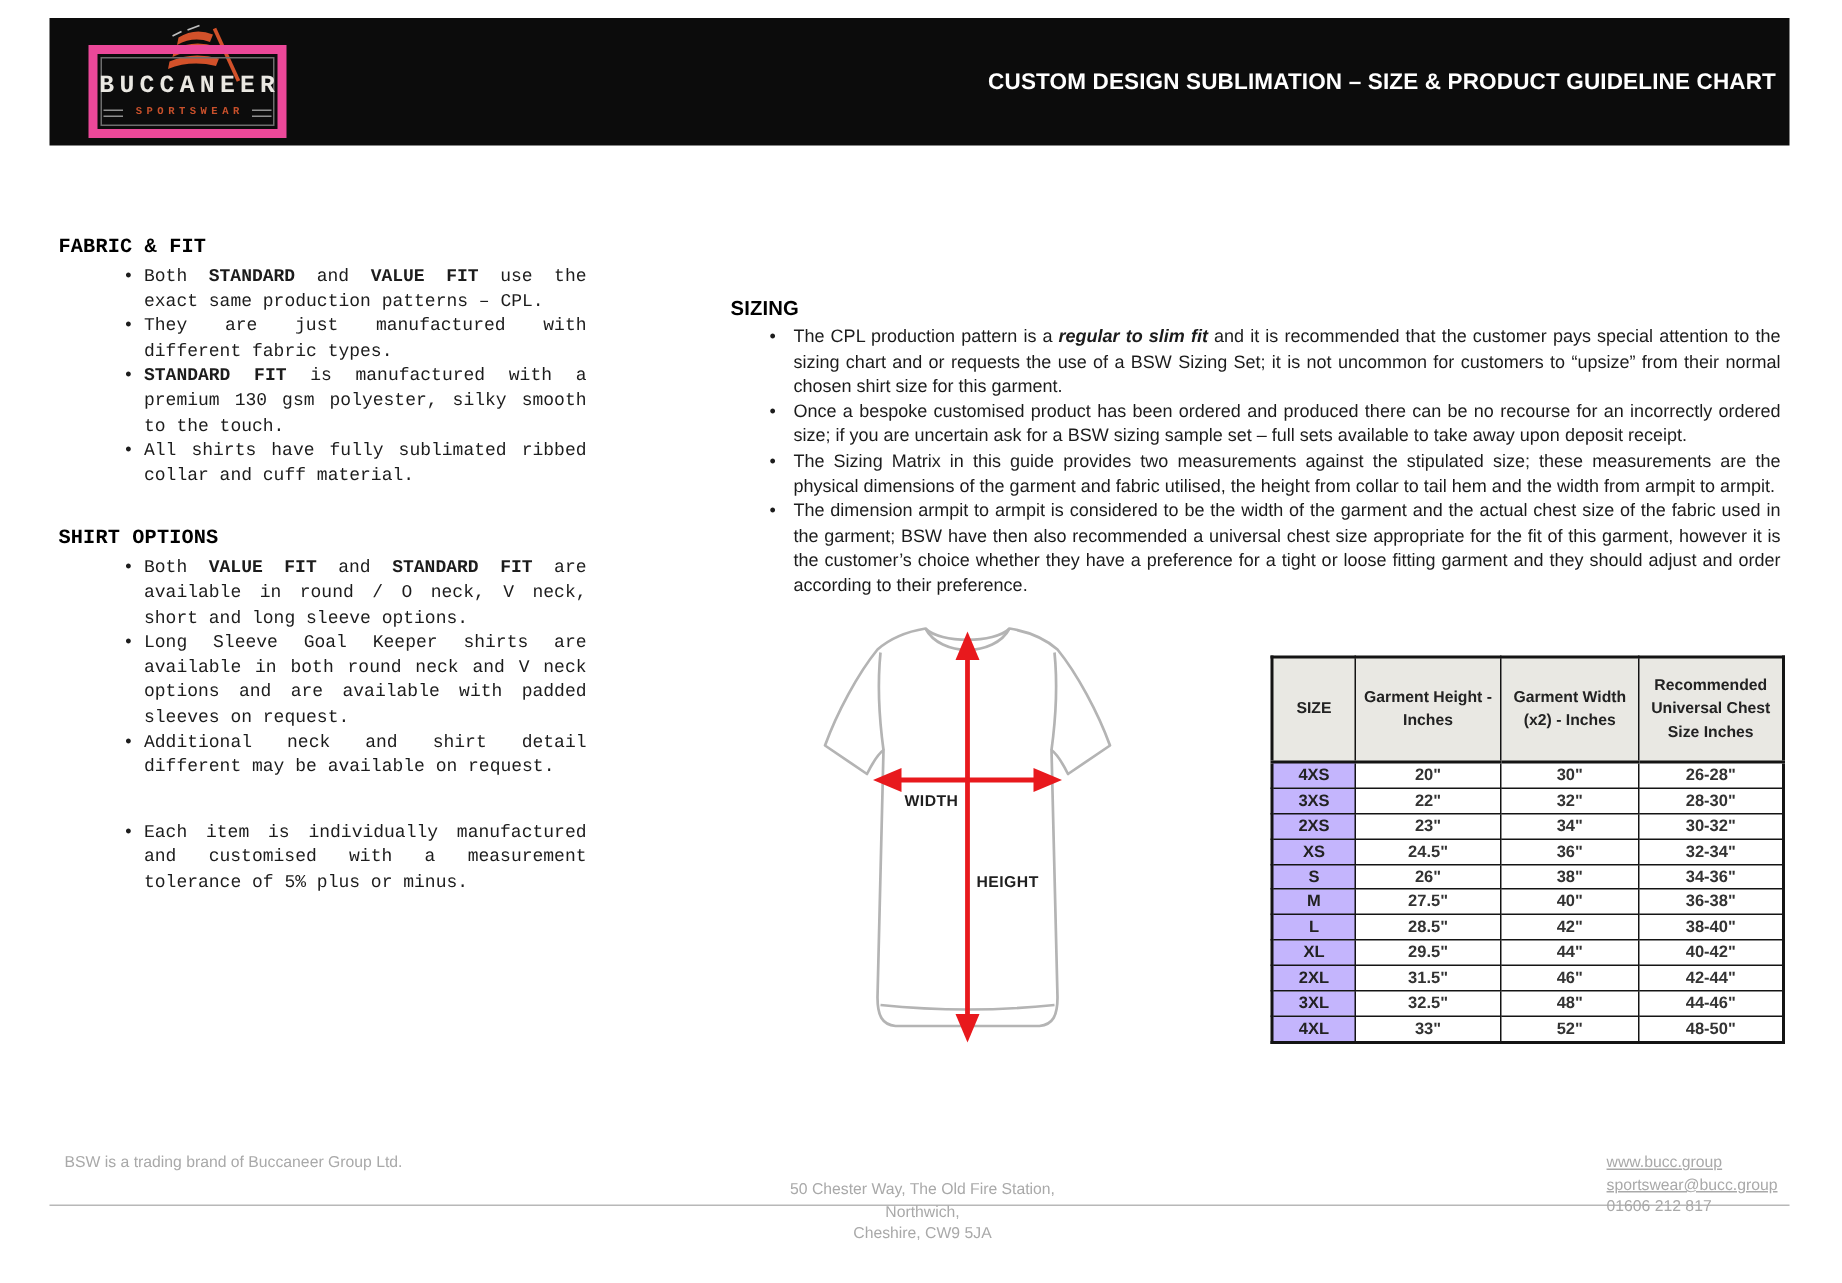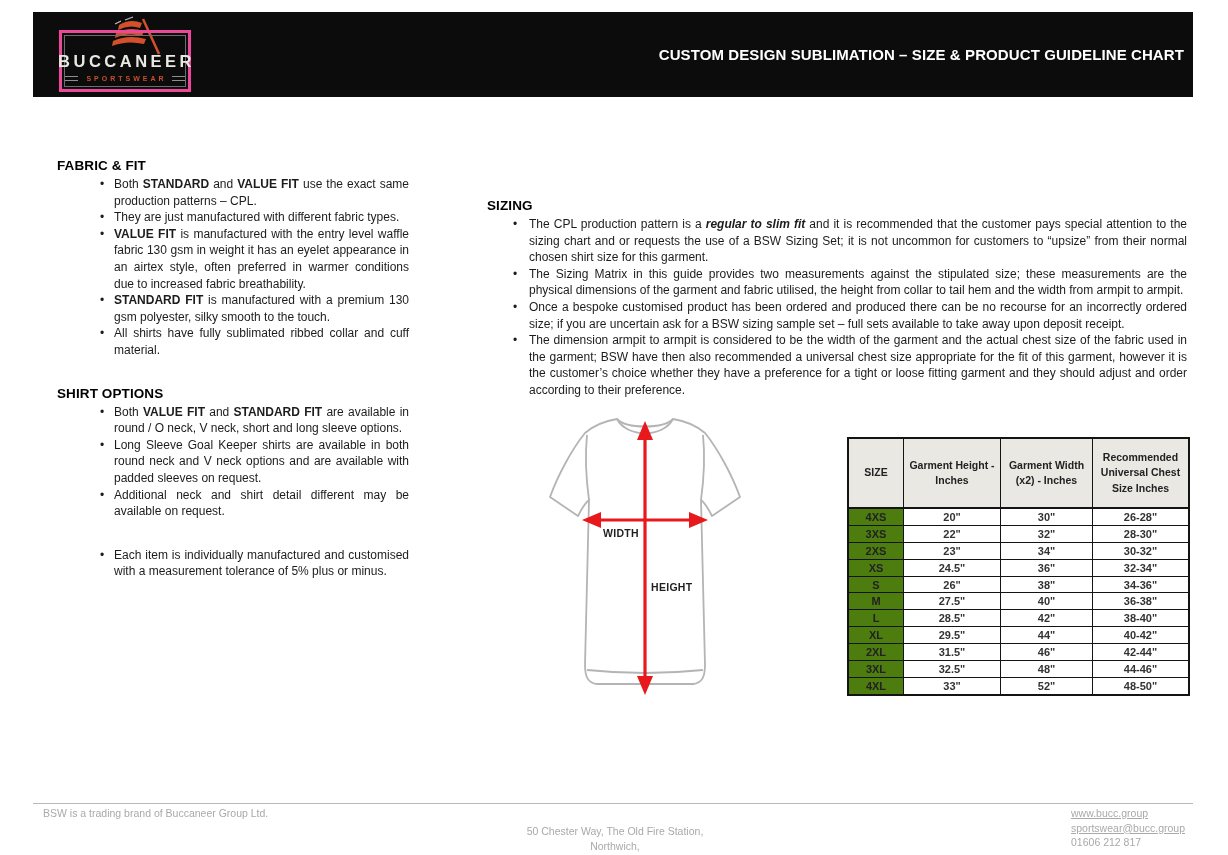--- a/index.html
+++ b/index.html
@@ -2,56 +2,56 @@
 <html><head>
 <meta charset="utf-8">
 <style>
   html,body{margin:0;padding:0;background:#ffffff;}
   body{width:1228px;height:855px;font-family:"Liberation Sans",sans-serif;color:#1a1a1a;overflow:hidden;position:relative;}
 
   
   .header{position:absolute;left:33px;top:12px;width:1160px;height:85px;background:#0c0c0c;}
   .logo-wrap{position:absolute;left:26px;top:4px;width:138px;height:78px;}
   .flag-icon{position:absolute;left:46px;top:0;}
-  .logo-box{position:absolute;left:0;top:14px;width:132px;height:62px;border:3px solid #ec4899;box-sizing:border-box;}
+  .logo-box{position:absolute;left:0;top:14px;width:132px;height:62px;border:6px solid #ec4899;box-sizing:border-box;font-family:Liberation Mono, monospace;}
   .logo-box .inner{position:absolute;inset:2px;border:1px solid #6d6d6d;display:flex;flex-direction:column;justify-content:flex-end;align-items:center;padding-bottom:4px;box-sizing:border-box;}
   .brand{color:#eae8e2;font-weight:bold;font-size:16.5px;letter-spacing:3.5px;line-height:1;margin-bottom:6px;padding-left:3px;}
   .subbrand-row{display:flex;align-items:center;gap:5px;}
   .subbrand{color:#c8502b;font-weight:bold;font-size:7px;letter-spacing:3px;padding-left:3px;}
   .sub-line{width:13px;height:3px;border-top:1px solid #8f8f8f;border-bottom:1px solid #8f8f8f;}
   .titles{position:absolute;right:9px;top:0;height:100%;display:flex;flex-direction:column;justify-content:center;gap:17px;text-align:left;color:#ffffff;}
   .title1{font-size:15px;font-weight:bold;letter-spacing:0.1px;}
   .title2{font-size:19px;font-weight:bold;letter-spacing:0.1px;}
 
   
   .col{position:absolute;top:158px;}
-  .col-left{left:57px;width:352px;}
+  .col-left{left:39px;width:352px;font-family:Liberation Mono, monospace;}
   .col-right{left:487px;width:700px;margin-top:40px;}
   .section{margin-bottom:27px;}
   h2{font-size:13.5px;font-weight:bold;color:#000;margin:0 0 3px 0;letter-spacing:0.1px;}
   ul{margin:0;padding:0;font-size:12px;line-height:16.6px;}
   .col-left ul{padding-left:57px;}
   .col-right ul{padding-left:42px;}
   ul li{list-style:none;position:relative;text-align:justify;color:#1c1c1c;}
   .col-left li::before{content:"\2022";position:absolute;left:-14px;font-size:12px;}
   .col-right li::before{content:"\2022";position:absolute;left:-16px;font-size:12px;}
 
   
   .diagram{position:absolute;left:545px;top:413px;width:200px;height:285px;}
 
   
   table.size-table{position:absolute;left:847px;top:437px;border-collapse:collapse;border:2px solid #141414;font-family:"Liberation Sans",sans-serif;}
   table.size-table th{background:#e9e8e3;border:1px solid #141414;border-bottom:2px solid #141414;font-size:10.5px;font-weight:bold;color:#222;text-align:center;vertical-align:middle;height:68px;padding:0 4px;line-height:1.45;}
   table.size-table td{border:1px solid #141414;font-size:11px;font-weight:bold;color:#333;text-align:center;vertical-align:middle;height:15.9px;padding:0 2px;}
-  table.size-table td:first-child{background:#4d7c0f;color:#222;}
+  table.size-table td:first-child{background:#c4b5fd;color:#222;}
   .cw1{width:46px;}.cw2{width:88px;}.cw3{width:83px;}.cw4{width:87px;}
 
   
   .footer-rule{position:absolute;left:33px;top:803px;width:1160px;border-top:1px solid #b8b8b8;}
-  .footer{position:absolute;top:806px;font-size:10.5px;color:#a9a9a9;line-height:14.6px;}
+  .footer{position:absolute;top:768px;font-size:10.5px;color:#a9a9a9;line-height:14.6px;}
   .footer-left{left:43px;}
   .footer-center{left:429px;width:372px;text-align:center;margin-top:18px;}
   .footer-right{right:43px;text-align:left;}
   .footer a{color:#a9a9a9;text-decoration:underline;display:block;}
 </style>
 </head>
 <body>
 
 <div class="header">
   <div class="logo-wrap">
@@ -80,21 +80,20 @@
     <div class="title1">CUSTOM DESIGN SUBLIMATION – SIZE &amp; PRODUCT GUIDELINE CHART</div>
   </div>
 </div>
 
 <div class="col col-left">
   <div class="section">
     <h2>FABRIC &amp; FIT</h2>
     <ul>
         <li><span>Both </span><span style="font-weight: bold;">STANDARD</span><span> and </span><span style="font-weight: bold;">VALUE FIT</span><span> use the exact same production patterns – CPL.</span></li>
         <li><span>They are just manufactured with different fabric types.</span></li>
-        <li><span style="font-weight: bold;">VALUE FIT</span><span> is manufactured with the entry level waffle fabric 130 gsm in weight it has an eyelet appearance in an airtex style, often preferred in warmer conditions due to increased fabric breathability.</span></li>
         <li><span style="font-weight: bold;">STANDARD FIT</span><span> is manufactured with a premium 130 gsm polyester, silky smooth to the touch.</span></li>
         <li><span>All shirts have fully sublimated ribbed collar and cuff material.</span></li>
       </ul>
   </div>
   <div class="section">
     <h2>SHIRT OPTIONS</h2>
     <ul>
         <li><span>Both </span><span style="font-weight: bold;">VALUE FIT</span><span> and </span><span style="font-weight: bold;">STANDARD FIT</span><span> are available in round / O neck, V neck, short and long sleeve options.</span></li>
         <li><span>Long Sleeve Goal Keeper shirts are available in both round neck and V neck options and are available with padded sleeves on request.</span></li>
         <li><span>Additional neck and shirt detail different may be available on request.</span></li>
@@ -105,22 +104,22 @@
         <li><span>Each item is individually manufactured and customised with a measurement tolerance of 5% plus or minus.</span></li>
       </ul>
   </div>
 </div>
 
 <div class="col col-right">
   <div class="section">
     <h2>SIZING</h2>
     <ul>
         <li><span>The CPL production pattern is a </span><span style="font-weight: bold; font-style: italic;">regular to slim fit</span><span> and it is recommended that the customer pays special attention to the sizing chart and or requests the use of a BSW Sizing Set; it is not uncommon for customers to “upsize” from their normal chosen shirt size for this garment.</span></li>
+        <li><span>Once a bespoke customised product has been ordered and produced there can be no recourse for an incorrectly ordered size; if you are uncertain ask for a BSW sizing sample set – full sets available to take away upon deposit receipt.</span></li>
         <li><span>The Sizing Matrix in this guide provides two measurements against the stipulated size; these measurements are the physical dimensions of the garment and fabric utilised, the height from collar to tail hem and the width from armpit to armpit.</span></li>
-        <li><span>Once a bespoke customised product has been ordered and produced there can be no recourse for an incorrectly ordered size; if you are uncertain ask for a BSW sizing sample set – full sets available to take away upon deposit receipt.</span></li>
         <li><span>The dimension armpit to armpit is considered to be the width of the garment and the actual chest size of the fabric used in the garment; BSW have then also recommended a universal chest size appropriate for the fit of this garment, however it is the customer’s choice whether they have a preference for a tight or loose fitting garment and they should adjust and order according to their preference.</span></li>
       </ul>
   </div>
 </div>
 
 <svg class="diagram" viewBox="0 0 200 285">
   <g stroke="#b4b4b4" stroke-width="1.8" fill="#ffffff" stroke-linejoin="round">
     <path d="M 72,6
       C 60,8 48,13 40,20
       C 27,36 13,62 5,84

